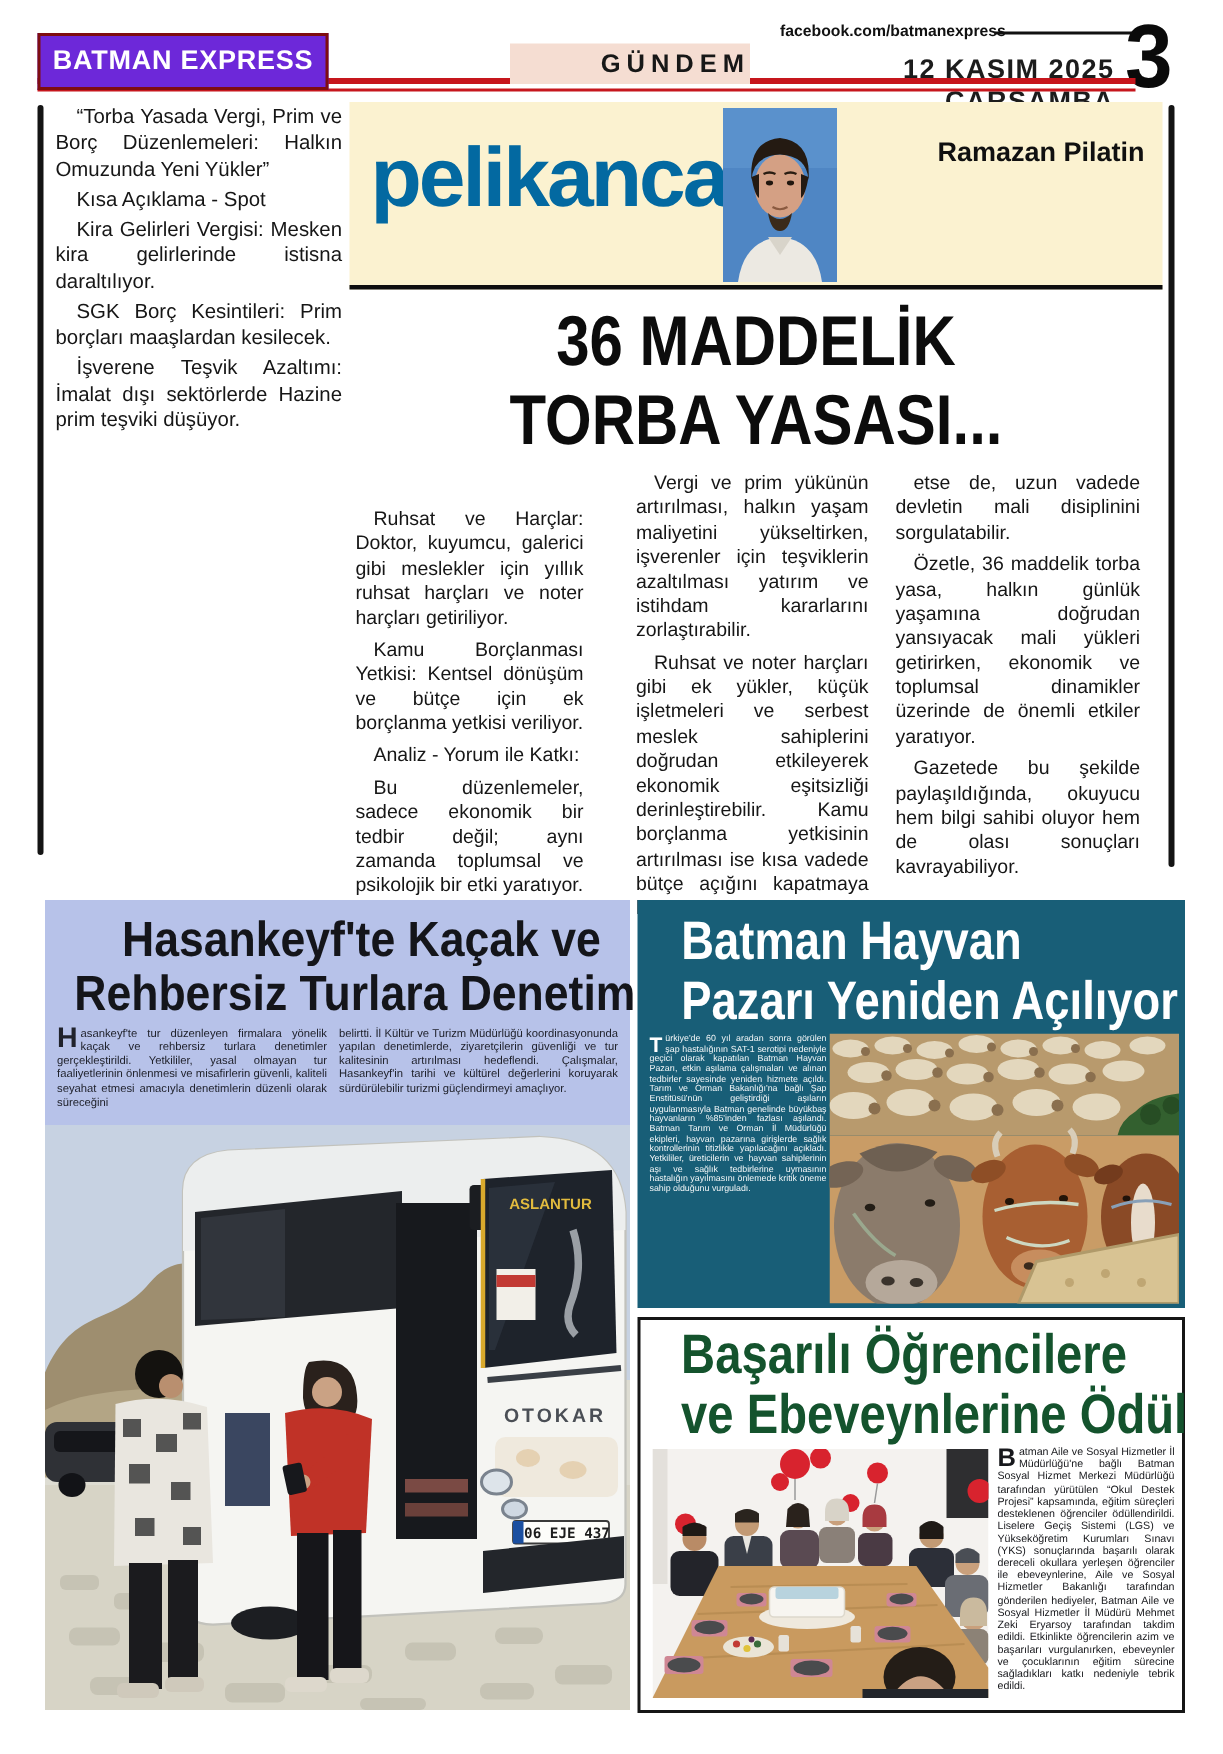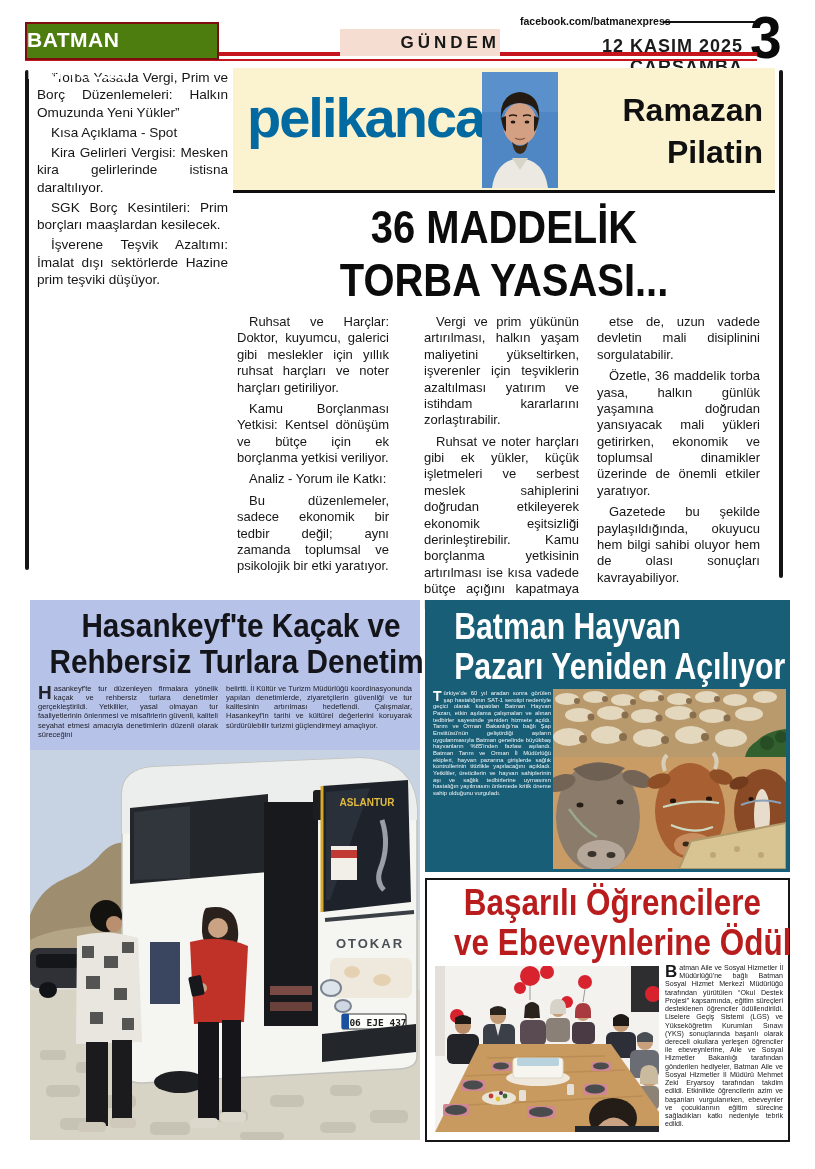--- a/index.html
+++ b/index.html
@@ -4,23 +4,23 @@
 <style>
   html,body{margin:0;padding:0;}
   body{
     width:815px;height:1169px;position:relative;background:#ffffff;
     font-family:"Liberation Sans", sans-serif;color:#1a1a1a;overflow:hidden;
   }
   .abs{position:absolute;}
 
   
   .masthead{
-    left:25px;top:22px;width:190px;height:34px;background:#4d7c0f;
-    border:2px solid #7e0d10;color:#fff;font-weight:bold;font-size:21px;
-    line-height:32px;letter-spacing:0.5px;z-index:5;
+    left:25px;top:22px;width:190px;height:34px;background:#6d28d9;
+    border:2px solid #7e0d10;color:#fff;font-weight:bold;font-size:18px;
+    text-align:center;line-height:32px;letter-spacing:0.5px;z-index:5;
   }
   .redline-thick{left:25px;top:52px;width:732px;height:4px;background:#c6161d;z-index:1;}
   .redline-thin{left:25px;top:59px;width:732px;height:2px;background:#c6161d;z-index:1;}
   .section-box{
     left:340px;top:29px;width:160px;height:27px;background:#f5ddd2;
     font-weight:bold;font-size:17px;letter-spacing:4px;text-align:right;
     line-height:27px;color:#171717;z-index:4;
   }
   .fb-url{left:520px;top:15px;width:140px;font-weight:bold;font-size:10.5px;color:#111;}
   .fb-line{left:663px;top:21px;width:112px;height:2px;background:#111;}
@@ -36,30 +36,30 @@
   .leftcol p{margin:0 0 3px 0;text-indent:14px;}
   .leftcol p.bold{font-weight:bold;}
 
   
   .pelikanca{left:233px;top:68px;width:542px;height:122px;background:#fbf2d0;
     border-bottom:3px solid #0e0e0e;}
   .pelikanca-title{position:absolute;left:14px;top:22px;font-size:56px;font-weight:bold;
     color:#0369a1;letter-spacing:-2px;line-height:1;}
   .portrait{position:absolute;left:249px;top:4px;width:76px;height:116px;}
   .author{position:absolute;right:12px;top:22px;width:150px;text-align:right;
-    font-weight:bold;font-size:32px;line-height:1.3;color:#101010;}
+    font-weight:bold;font-size:18px;line-height:1.3;color:#101010;}
   .rightbar{left:779px;top:70px;width:4px;height:508px;background:#141414;border-radius:3px;}
 
   
   .headline{left:233px;top:201px;width:542px;text-align:center;color:#0c0c0c;}
   .headline .hl{display:block;font-weight:bold;font-size:47px;line-height:1.12;
     transform:scaleX(0.85);transform-origin:50% 50%;white-space:nowrap;letter-spacing:0;}
   .newscol{top:314px;font-size:13px;line-height:1.26;text-align:justify;color:#161616;}
   .newscol p{margin:0 0 5px 0;text-indent:12px;}
-  .col1{left:237px;width:152px;}
+  .col1{left:237px;width:152px;margin-top:24px;}
   .col2{left:424px;width:155px;}
   .col3{left:597px;width:163px;}
 
   
   .hasankeyf{left:30px;top:600px;width:390px;height:540px;}
   .hk-bg{position:absolute;left:0;top:0;width:390px;height:156px;background:#b7c2e9;}
   .hk-title{position:absolute;left:0;top:8px;width:390px;text-align:right;color:#14151a;}
   .hk-title .hl{display:block;font-weight:bold;font-size:33px;line-height:1.1;
     transform:scaleX(0.9);transform-origin:50% 50%;white-space:nowrap;}
   .hk-col{position:absolute;top:84px;font-size:7.5px;line-height:1.22;text-align:justify;color:#20222c;}
@@ -74,21 +74,21 @@
   .hp-title .hl{display:block;font-weight:bold;font-size:36px;line-height:1.12;
     transform:scaleX(0.84);transform-origin:50% 50%;white-space:nowrap;}
   .hp-body{position:absolute;left:8px;top:90px;width:118px;color:#f2f6f7;
     font-size:5.9px;line-height:1.13;text-align:justify;}
   .hp-body .dropcap{font-size:14px;color:#fff;}
   .cattle-photo{position:absolute;left:128px;top:89px;width:233px;height:180px;}
 
   
   .odul{left:425px;top:878px;width:361px;height:260px;background:#ffffff;
     border:2px solid #161616;}
-  .od-title{position:absolute;left:0;top:3px;width:361px;text-align:right;color:#b91c1c;}
+  .od-title{position:absolute;left:0;top:3px;width:361px;text-align:left;color:#14532d;}
   .od-title .hl{display:block;font-weight:bold;font-size:37px;line-height:1.08;
     transform:scaleX(0.85);transform-origin:50% 50%;white-space:nowrap;}
   .od-photo{position:absolute;left:8px;top:86px;width:224px;height:166px;}
   .od-body{position:absolute;left:238px;top:84px;width:118px;font-size:7.1px;
     line-height:1.16;text-align:justify;color:#17181c;}
   .od-body .dropcap{font-size:17px;}
 </style>
 </head>
 <body>
 

